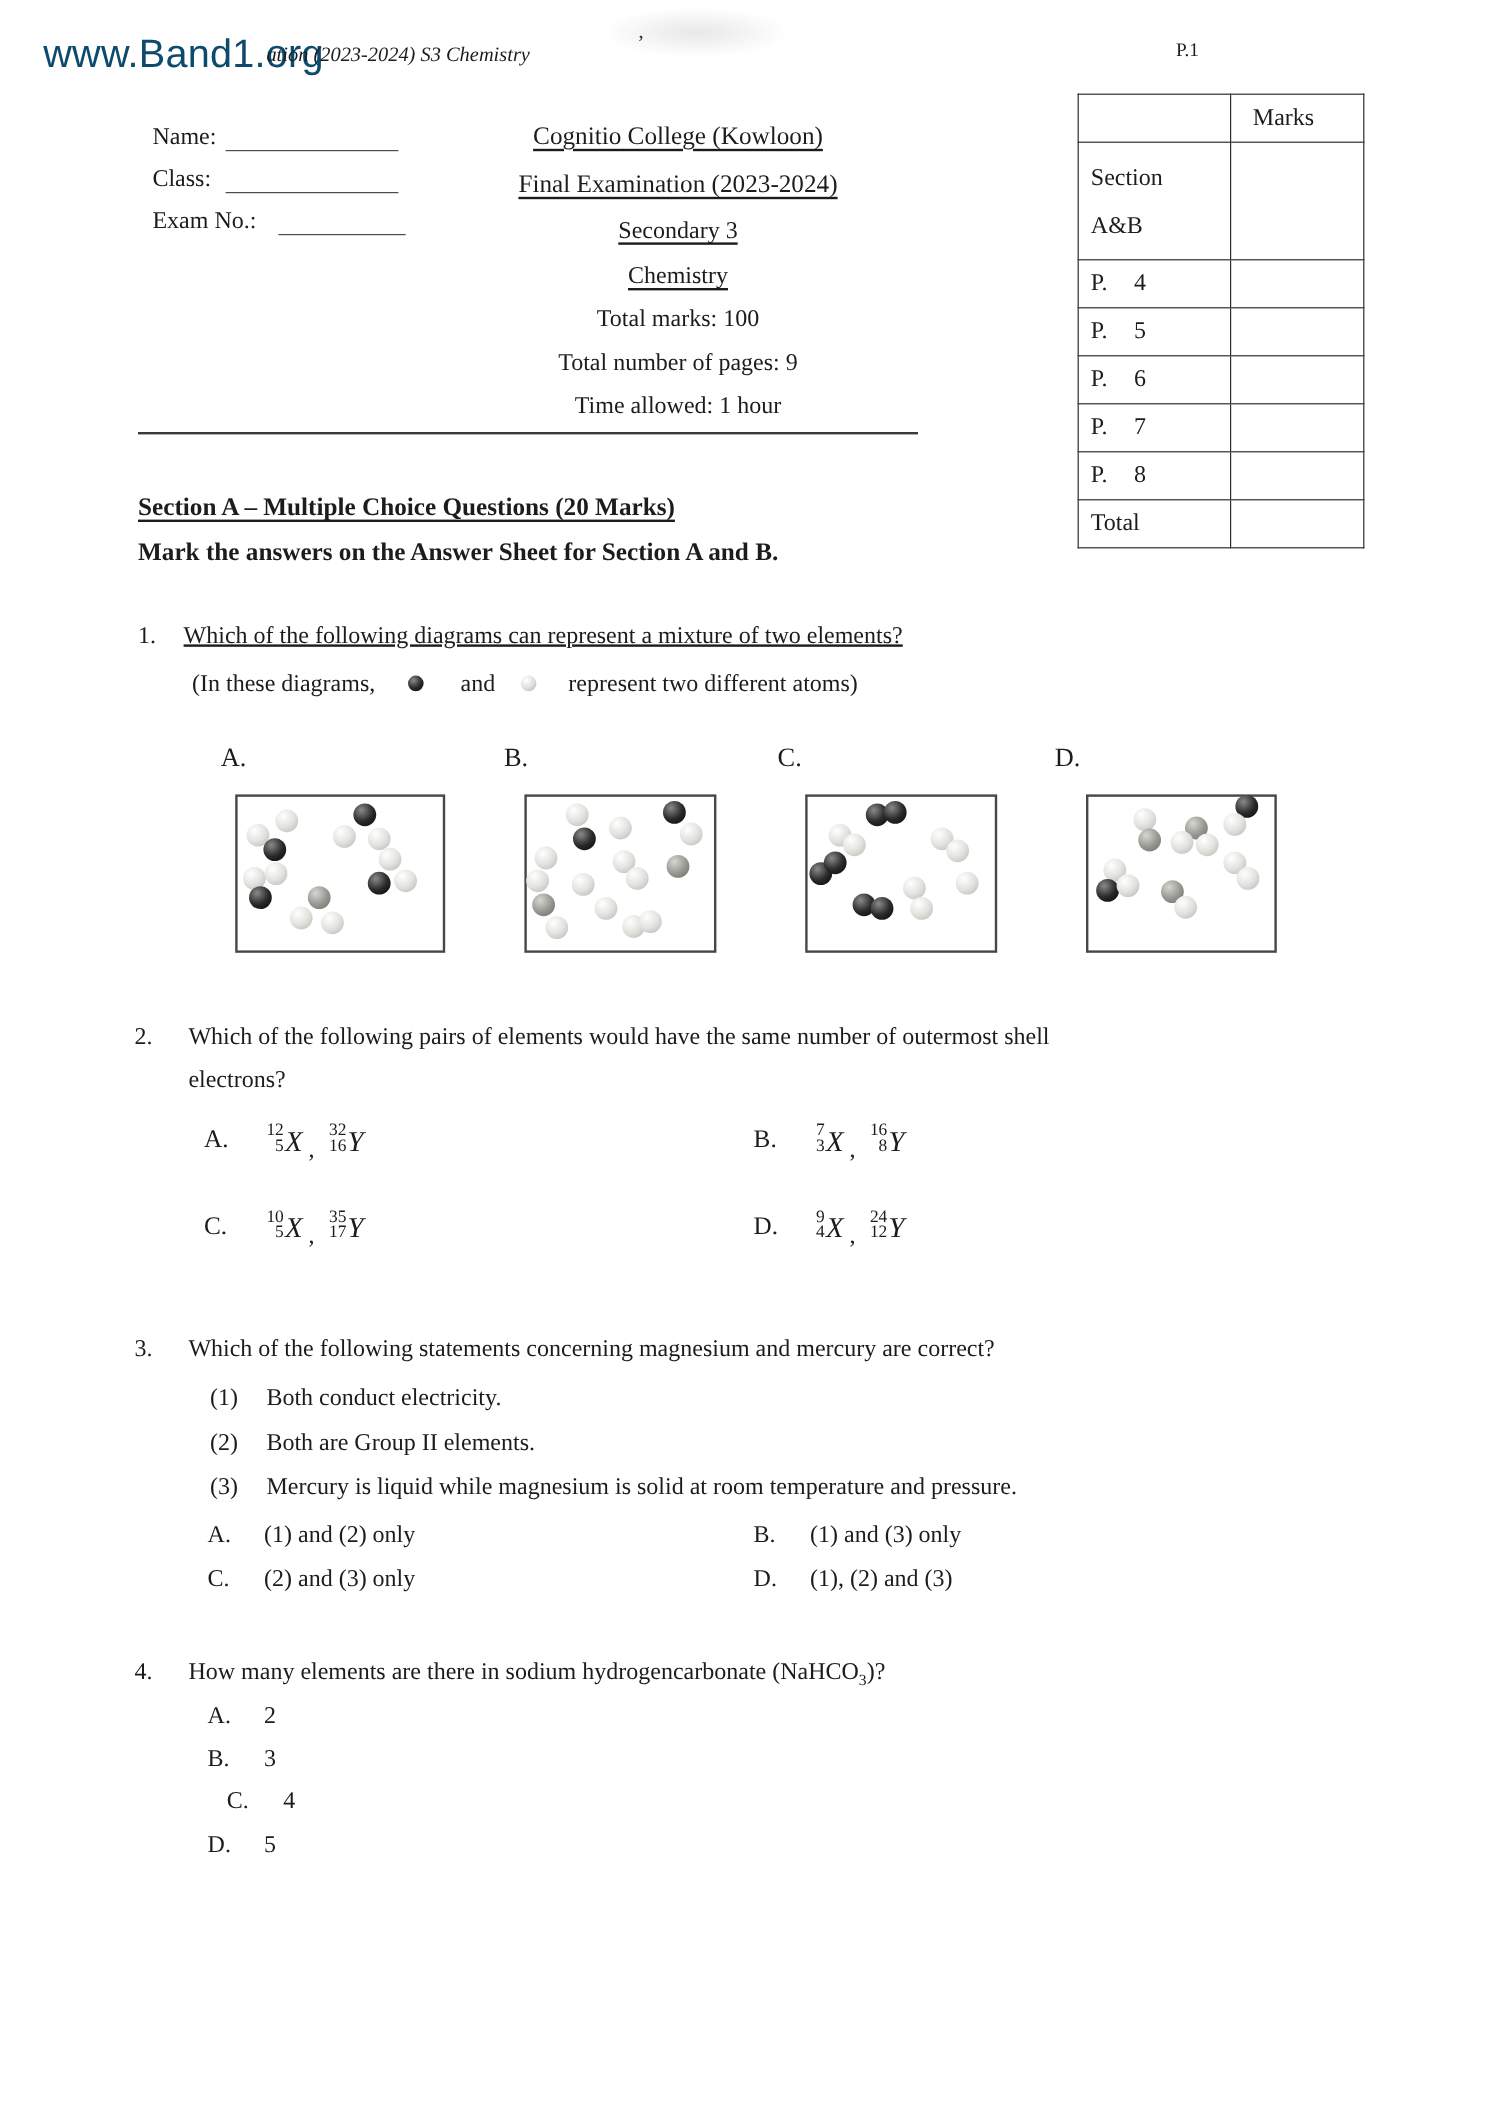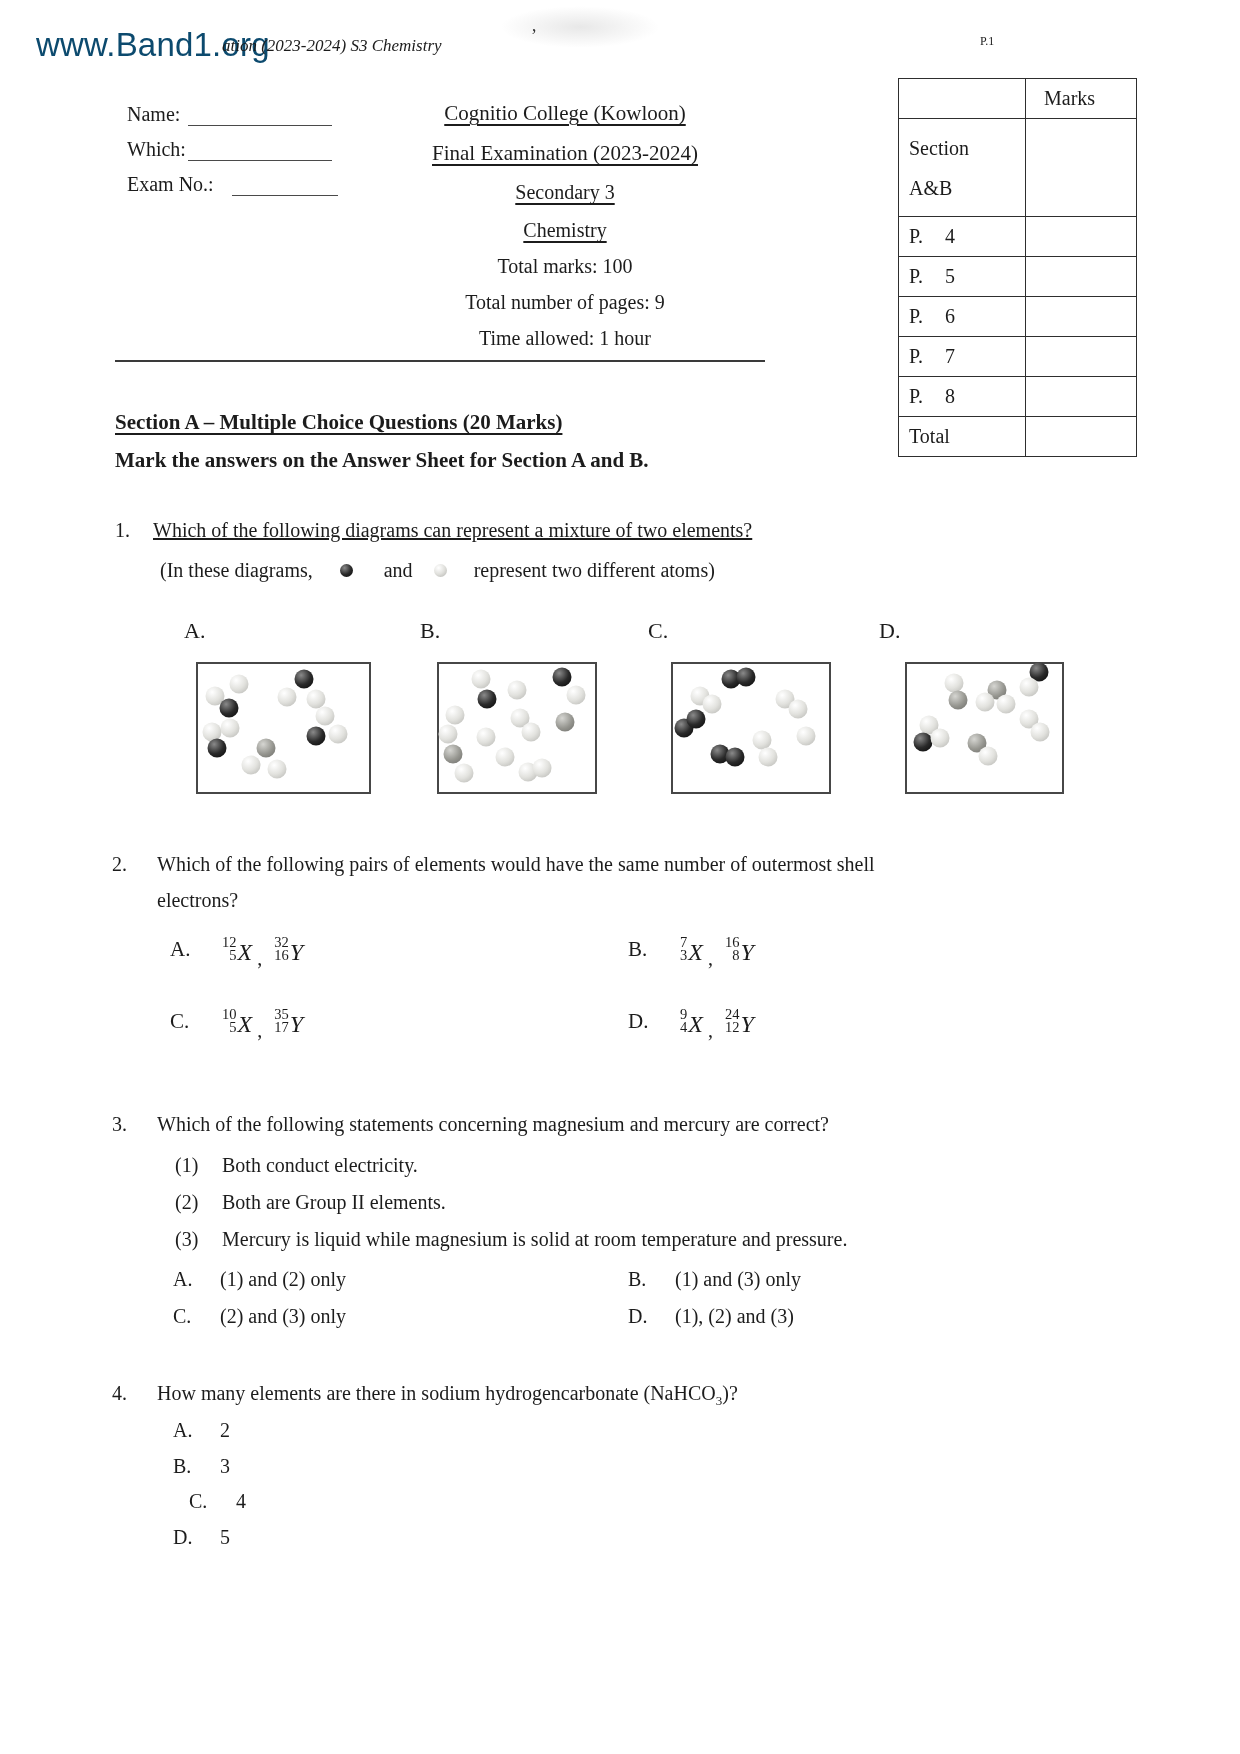--- a/index.html
+++ b/index.html
@@ -67,25 +67,25 @@
 </head>
 <body>
 
 <div class="page">
 
   <div class="smudge"></div>
   <div class="abs" style="left:531px; top:26px; font-size:18px; color:#333;">’</div>
 
   <div class="abs sans" style="left:36px; top:26px; font-size:33px; letter-spacing:0.2px; color:#0c4a6e;text-align:center;">www.Band1.org</div>
   <div class="abs it" style="left:222px; top:36px; font-size:17px;">ation (2023-2024) S3 Chemistry</div>
-  <div class="abs" style="left:980px; top:34px; font-size:12px;">P.1</div>
+  <div class="abs" style="left:980px; top:34px; font-size:16px;">P.1</div>
 
   <div class="abs t20" style="left:127px; top:103px;">Name:</div>
   <div class="fill-line" style="left:188px; top:124px; width:144px;"></div>
-  <div class="abs t20" style="left:127px; top:138px;">Which:</div>
+  <div class="abs t20" style="left:127px; top:138px;">Class:</div>
   <div class="fill-line" style="left:188px; top:159px; width:144px;"></div>
   <div class="abs t20" style="left:127px; top:173px;">Exam No.:</div>
   <div class="fill-line" style="left:232px; top:194px; width:106px;"></div>
 
   <div class="title-block">
     <div class="title-line u t21" style="top:101px;">Cognitio College (Kowloon)</div>
     <div class="title-line u t21" style="top:141px;">Final Examination (2023-2024)</div>
     <div class="title-line u t20" style="top:181px;">Secondary 3</div>
     <div class="title-line u t20" style="top:219px;">Chemistry</div>
     <div class="title-line t20" style="top:255px;">Total marks: 100</div>

